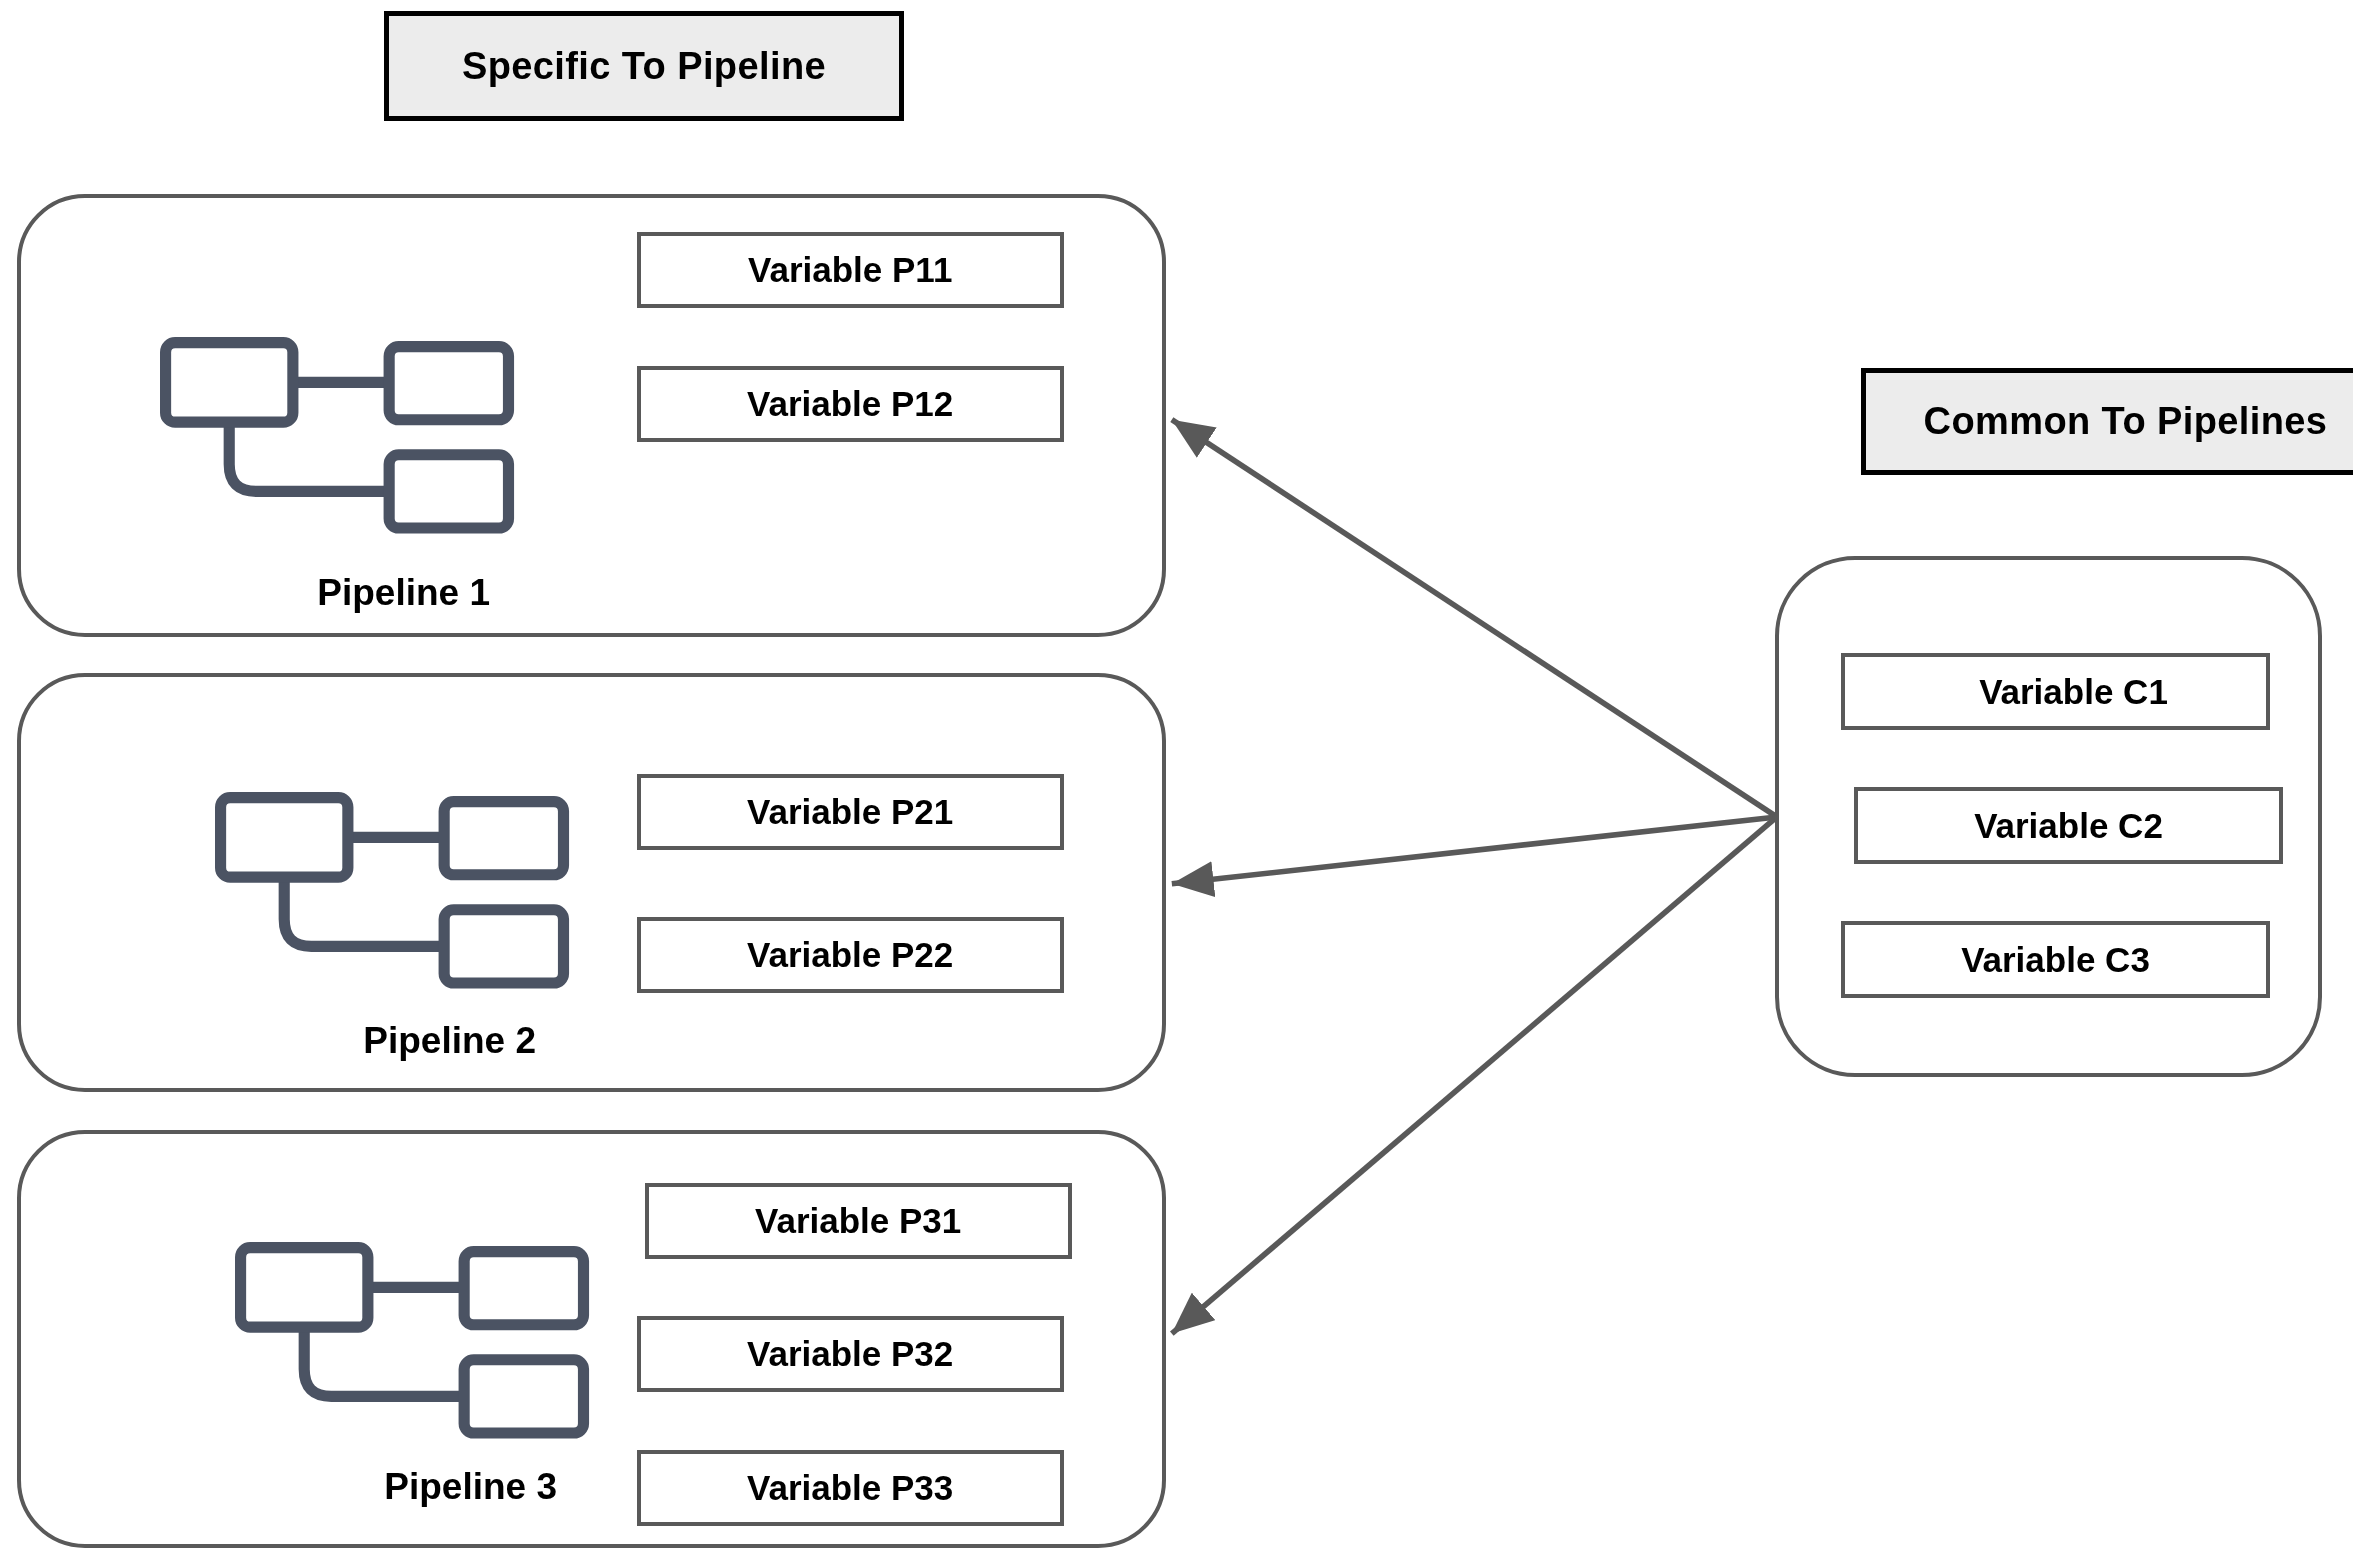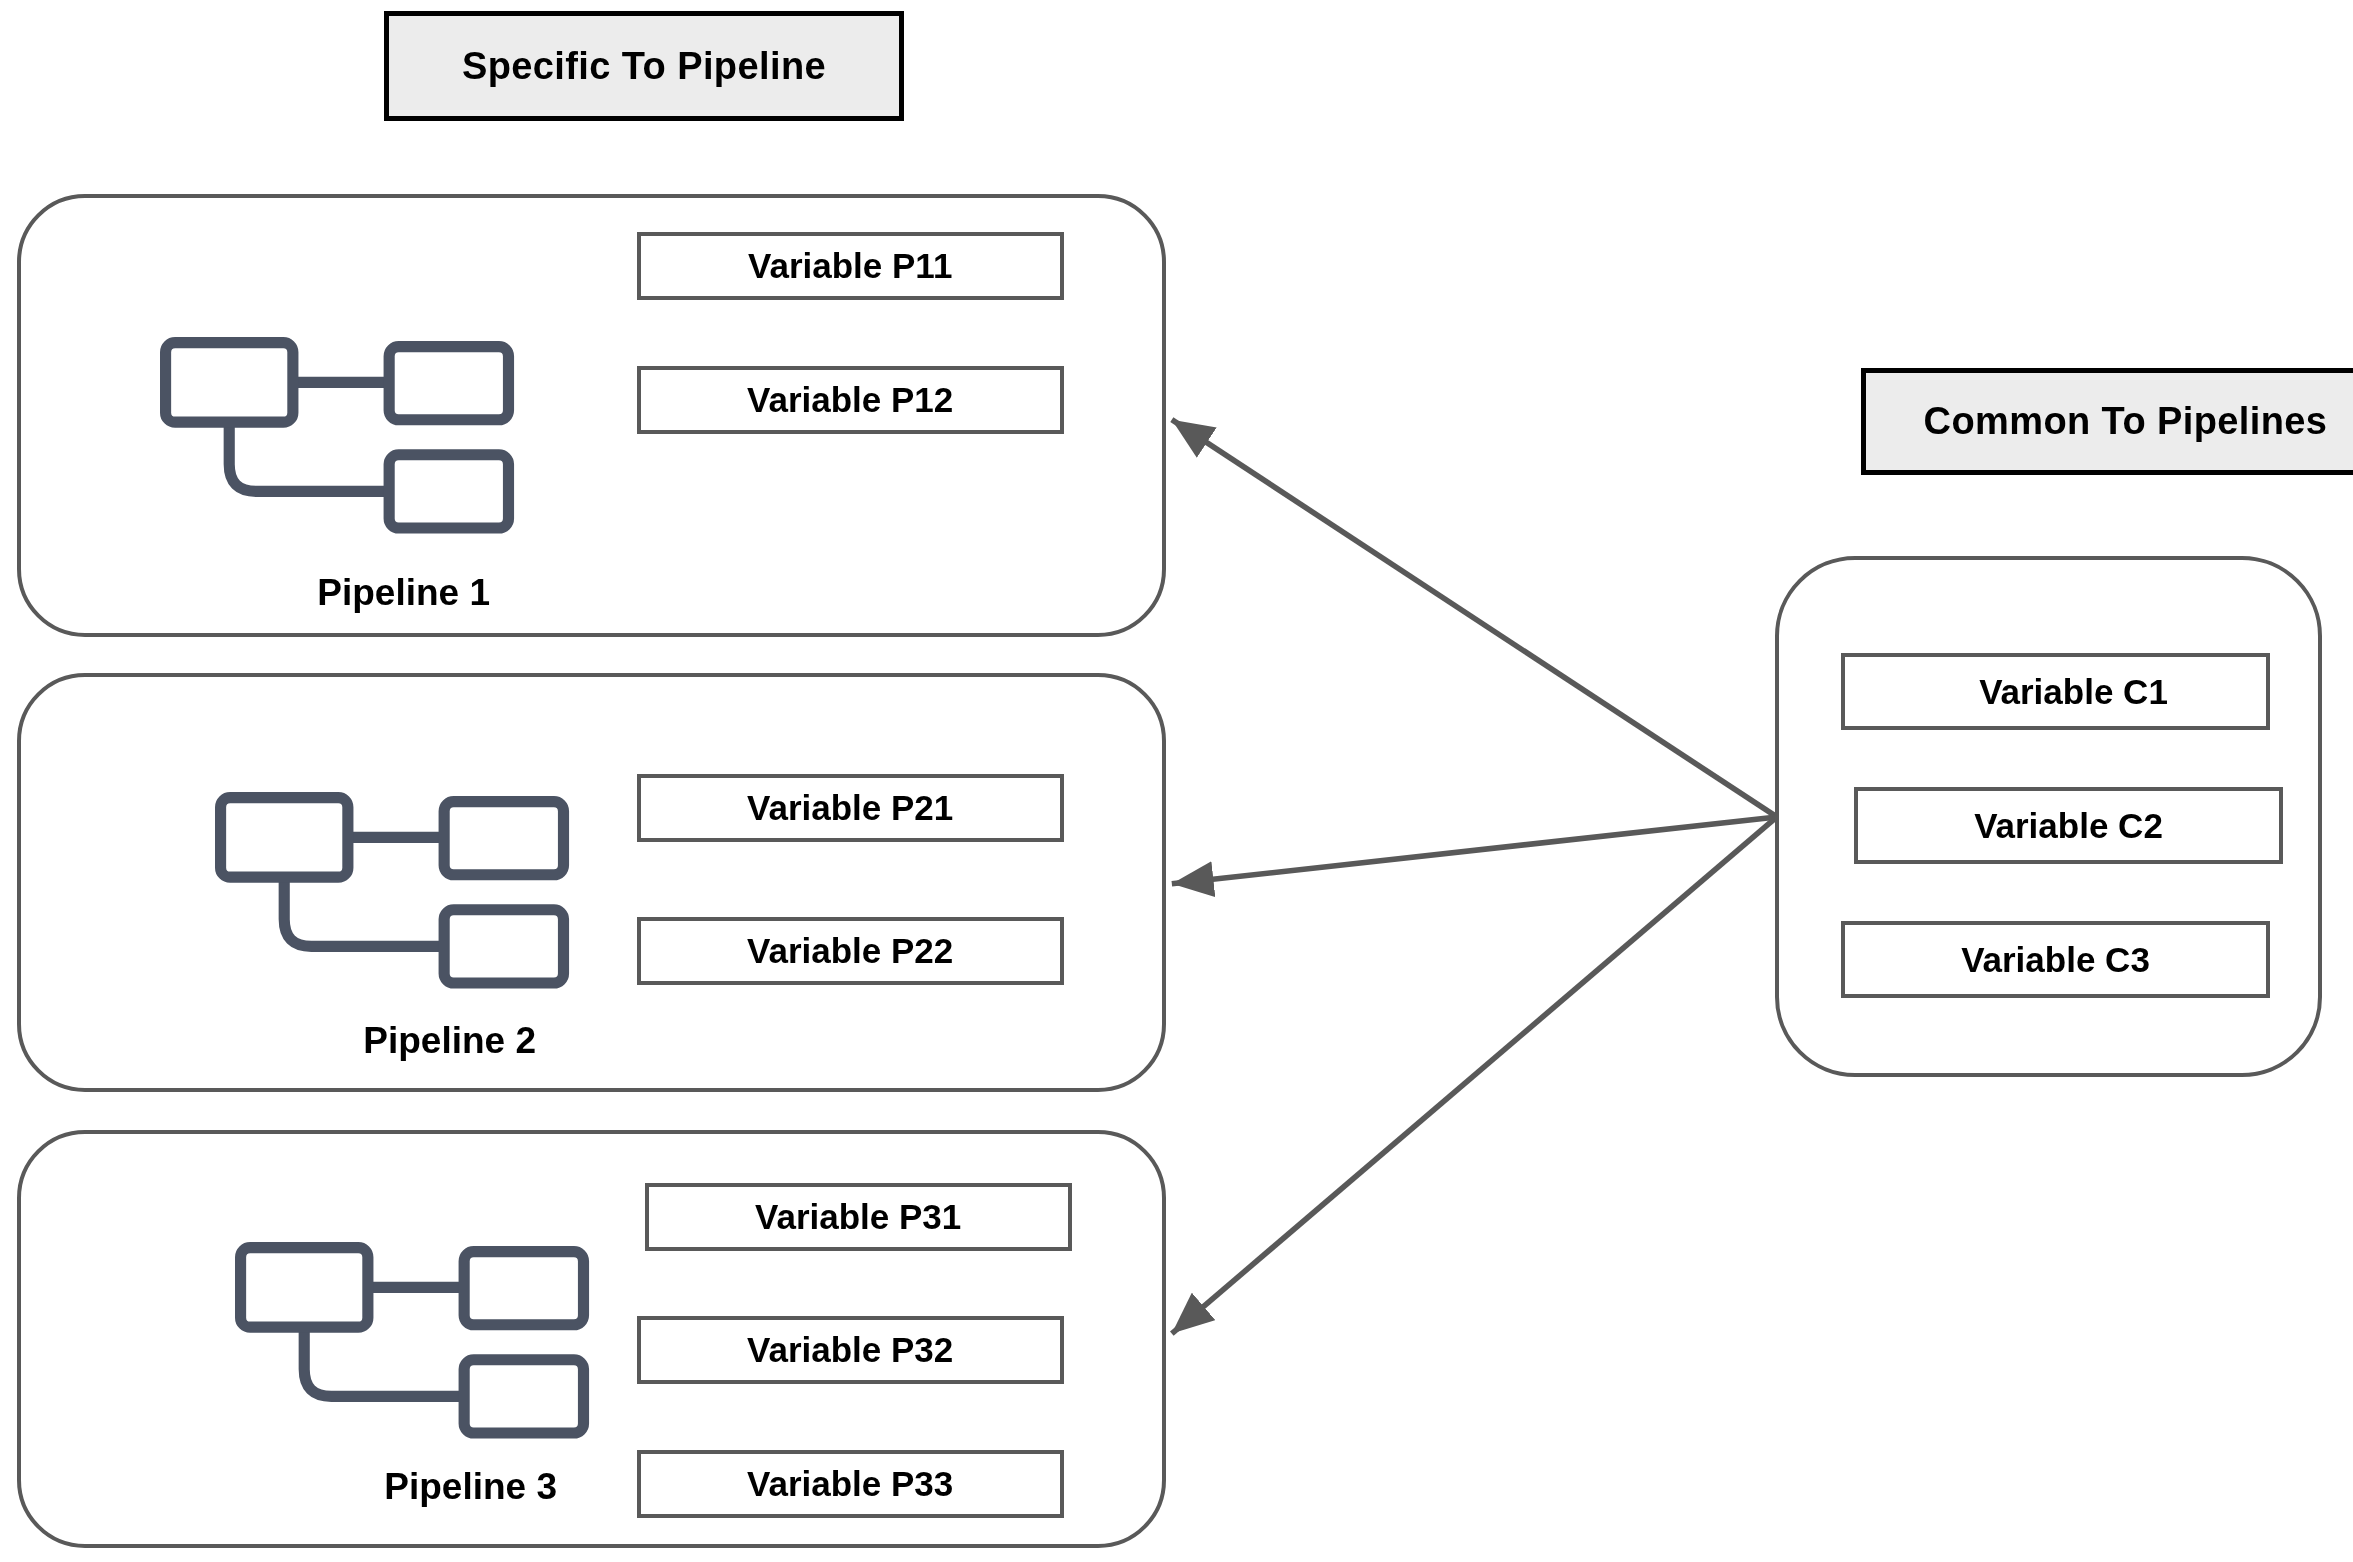--- a/index.html
+++ b/index.html
@@ -32,21 +32,21 @@
     align-items: center;
     justify-content: center;
     font-size: 38px;
     font-weight: 700;
     letter-spacing: 0.4px;
   }
   
   .vbox {
     position: absolute;
     width: 427px;
-    height: 68px;
+    height: 76px;
     background: #ffffff;
     border: 4.8px solid var(--c-border, #595959);
     box-sizing: border-box;
     display: flex;
     align-items: center;
     justify-content: center;
     font-size: 35px;
     font-weight: 700;
   }
   

